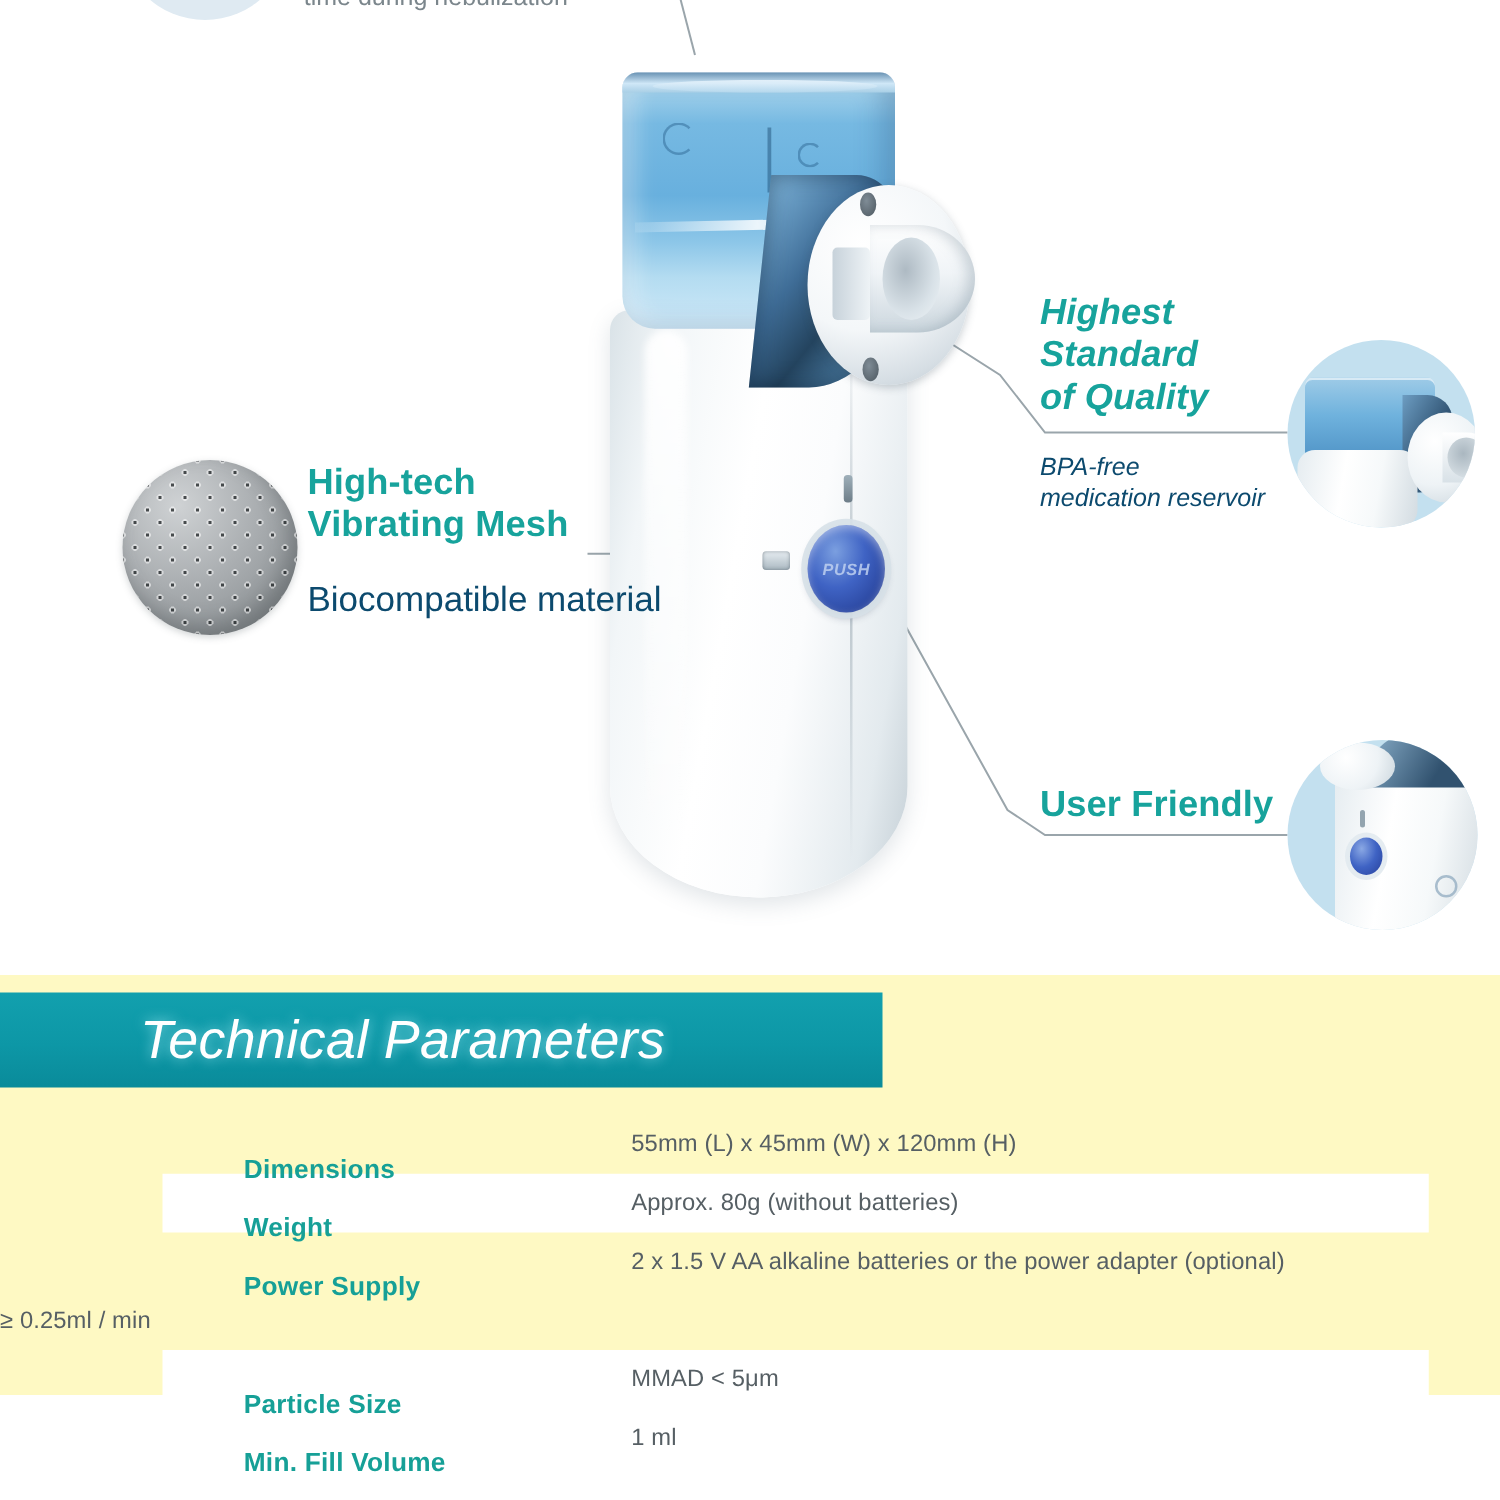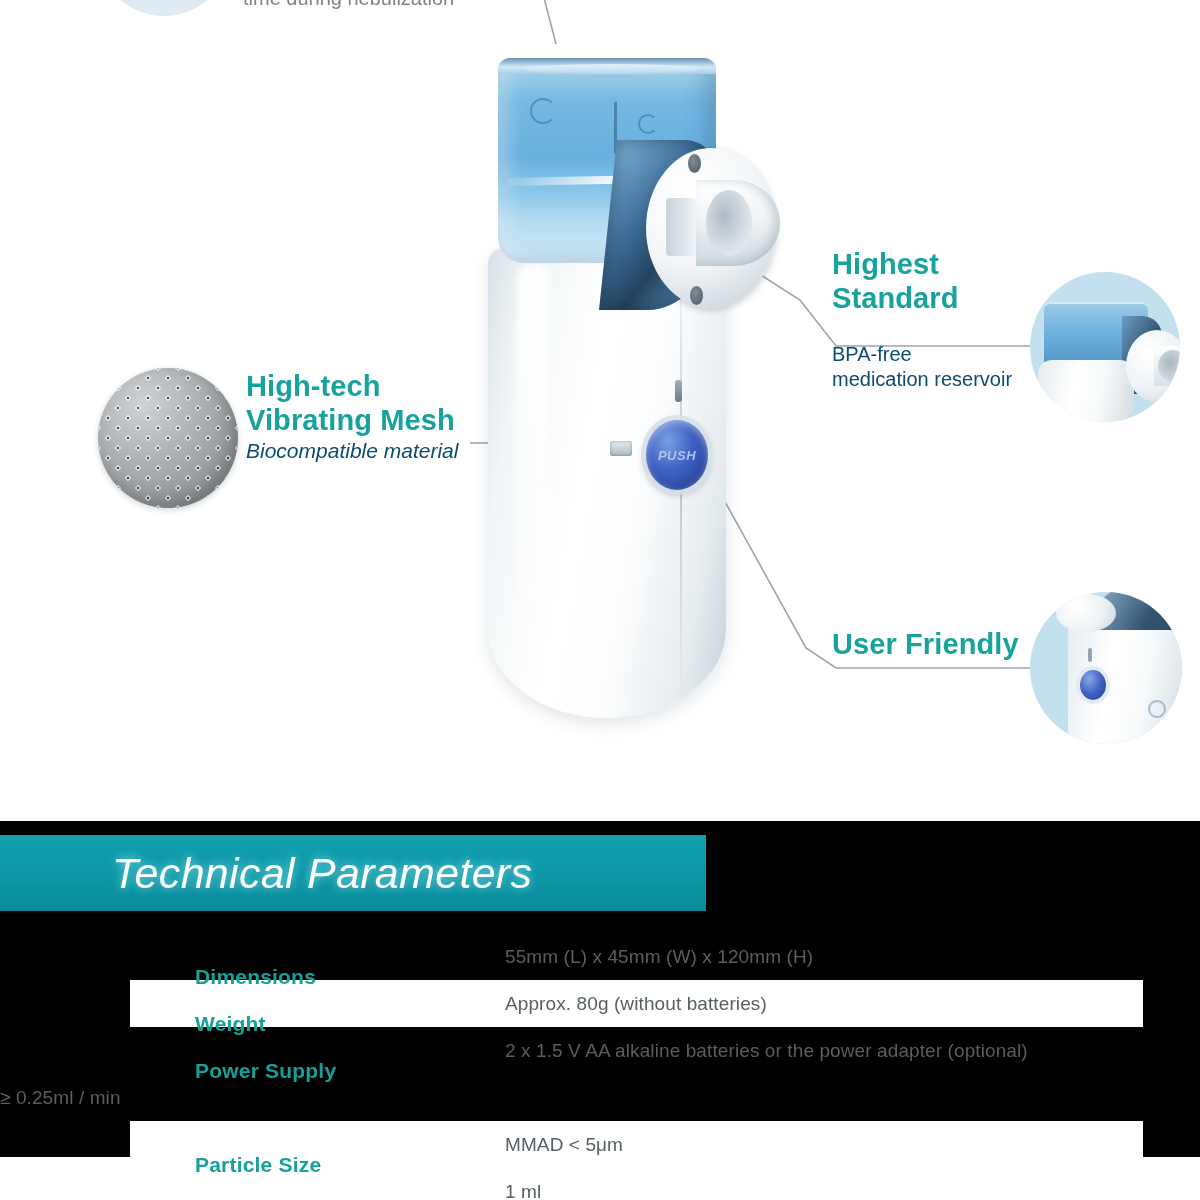--- a/index.html
+++ b/index.html
@@ -121,23 +121,23 @@
   .callout .c-title{
     color:#17a39c;font-weight:700;line-height:1.17;letter-spacing:.1px;
     font-family:"Liberation Sans",sans-serif;
   }
   .callout .c-sub{
     color:#0c4a6e;line-height:1.28;font-family:"Liberation Sans",sans-serif;
   }
 
   #callout-mesh{left:246px;top:370px;width:250px;}
   #callout-mesh .c-title{font-size:29px;}
-  #callout-mesh .c-sub{font-size:21px;white-space:nowrap;font-style:italic;}
-
-  #callout-quality{left:832px;top:248px;width:235px;}
+  #callout-mesh .c-sub{font-size:28px;margin-top:24px;white-space:nowrap;}
+
+  #callout-quality{left:832px;top:234px;width:235px;font-style:italic;}
   #callout-quality .c-title{font-size:29px;}
   #callout-quality .c-sub{font-size:20px;margin-top:26px;white-space:nowrap;}
 
   #callout-friendly{left:832px;top:628px;width:235px;}
   #callout-friendly .c-title{font-size:29px;}
   #callout-friendly .c-sub{font-size:20px;margin-top:22px;}
 
   
   #callout-top{left:243px;top:-14px;width:420px;}
   #callout-top .c-sub{font-size:20px;color:#7b868c;white-space:nowrap;}
@@ -188,21 +188,21 @@
     background:linear-gradient(180deg,#ffffff,#d8e1e7);}
   .in-bore{position:absolute;border-radius:50%;
     background:radial-gradient(ellipse at 42% 40%,#aab7c0,#e6edf1);}
   .in-btn{position:absolute;border-radius:50%;
     background:radial-gradient(ellipse at 36% 30%,#8aa8e4,#3f63c4 50%,#26409a 100%);
     box-shadow:0 0 0 4px rgba(225,233,239,.85);}
   .in-led{position:absolute;border-radius:2px;background:#93a4af;}
   .in-bubble{position:absolute;border-radius:50%;border:2px solid rgba(150,175,195,.8);}
 
   
-  .specs{position:absolute;left:0;top:821px;width:1200px;height:336px;background:#000000;}
+  .specs{position:absolute;left:0;top:780px;width:1200px;height:336px;background:#fef9c3;}
   .specs-banner{
     position:absolute;left:0;top:14px;width:706px;height:76px;
     background:linear-gradient(180deg,#12a0ae 0%,#0d97a6 55%,#0a8b9a 100%);
     display:flex;align-items:center;
   }
   .specs-banner h2{
     margin:0 0 0 112px;color:#ffffff;font-style:italic;font-weight:400;
     font-size:43px;letter-spacing:.3px;
     font-family:"Liberation Sans",sans-serif;
     text-shadow:0 0 10px rgba(170,240,250,.75);
@@ -289,20 +289,21 @@
         <div>High-tech</div>
         <div>Vibrating Mesh</div>
       </div>
       <div class="c-sub">Biocompatible material</div>
     </div>
 
     <div class="callout" id="callout-quality">
       <div class="c-title">
         <div>Highest</div>
         <div>Standard</div>
+        <div>of Quality</div>
       </div>
       <div class="c-sub">
         <div>BPA-free</div>
         <div>medication reservoir</div>
       </div>
     </div>
 
     <div class="inset" id="inset-quality">
       <div class="in-resv" style="left:14px;top:30px;width:104px;height:66px;"></div>
       <div class="in-collar" style="left:92px;top:44px;width:40px;height:78px;"></div>

